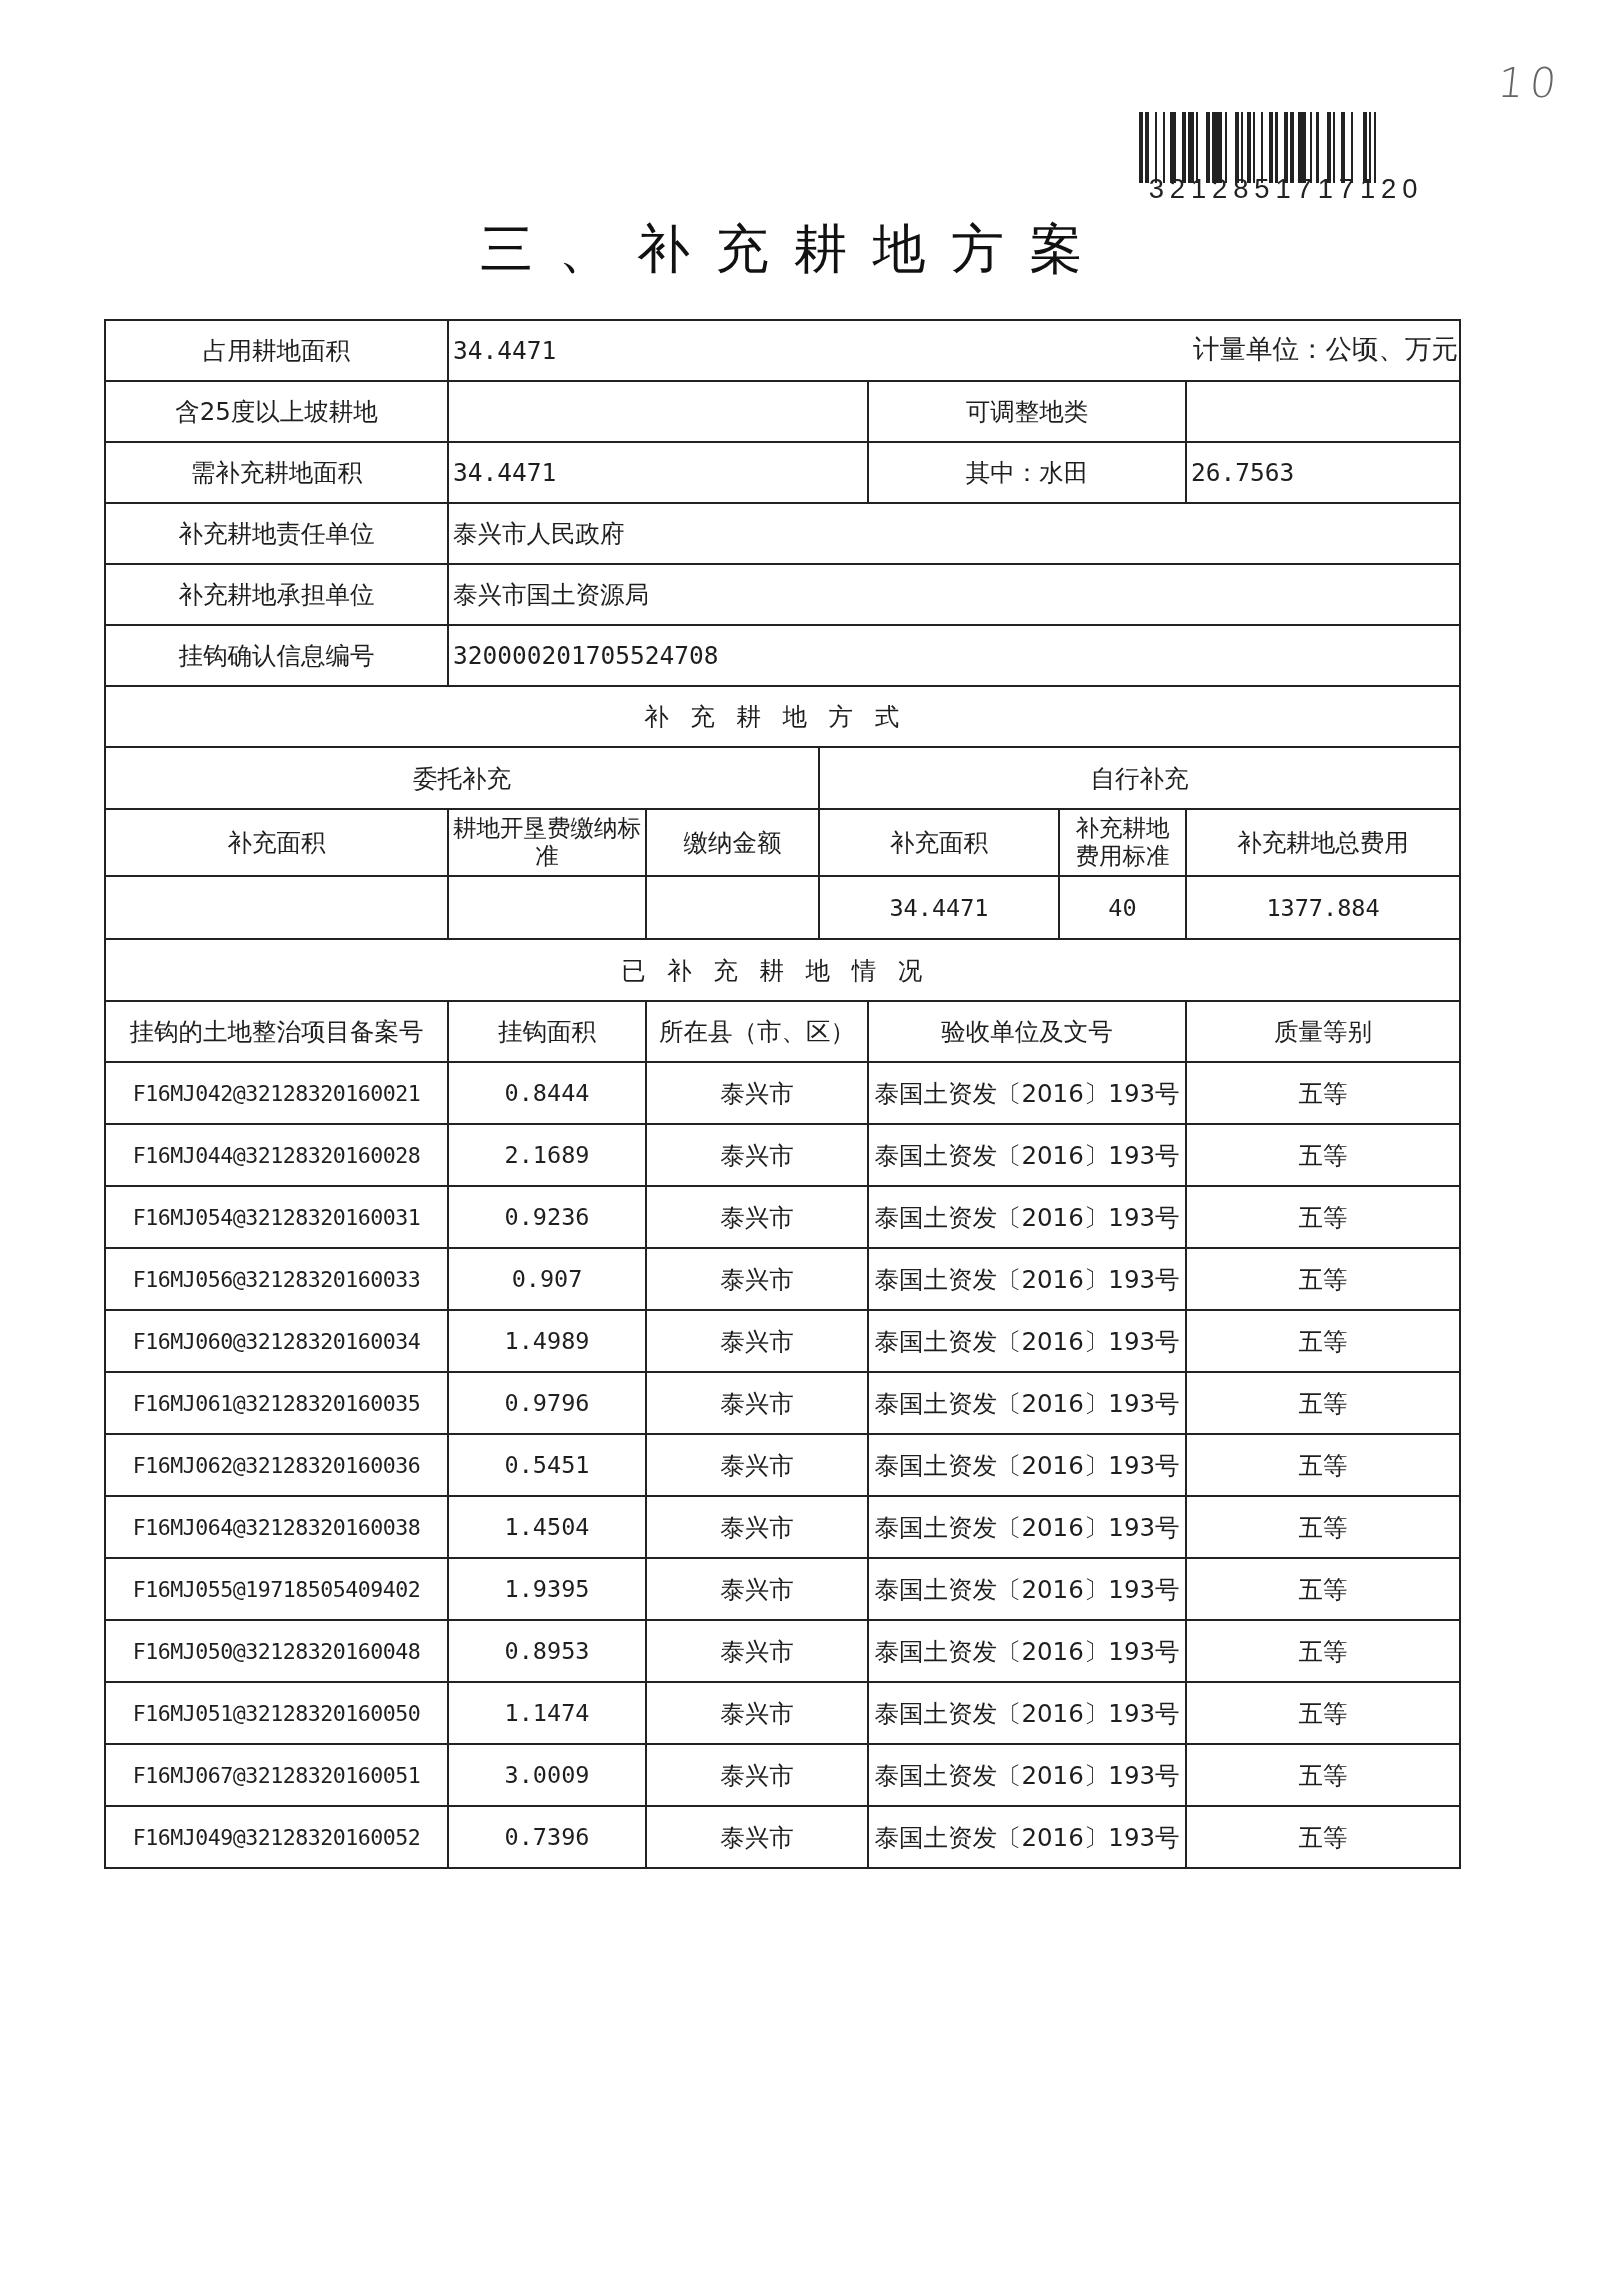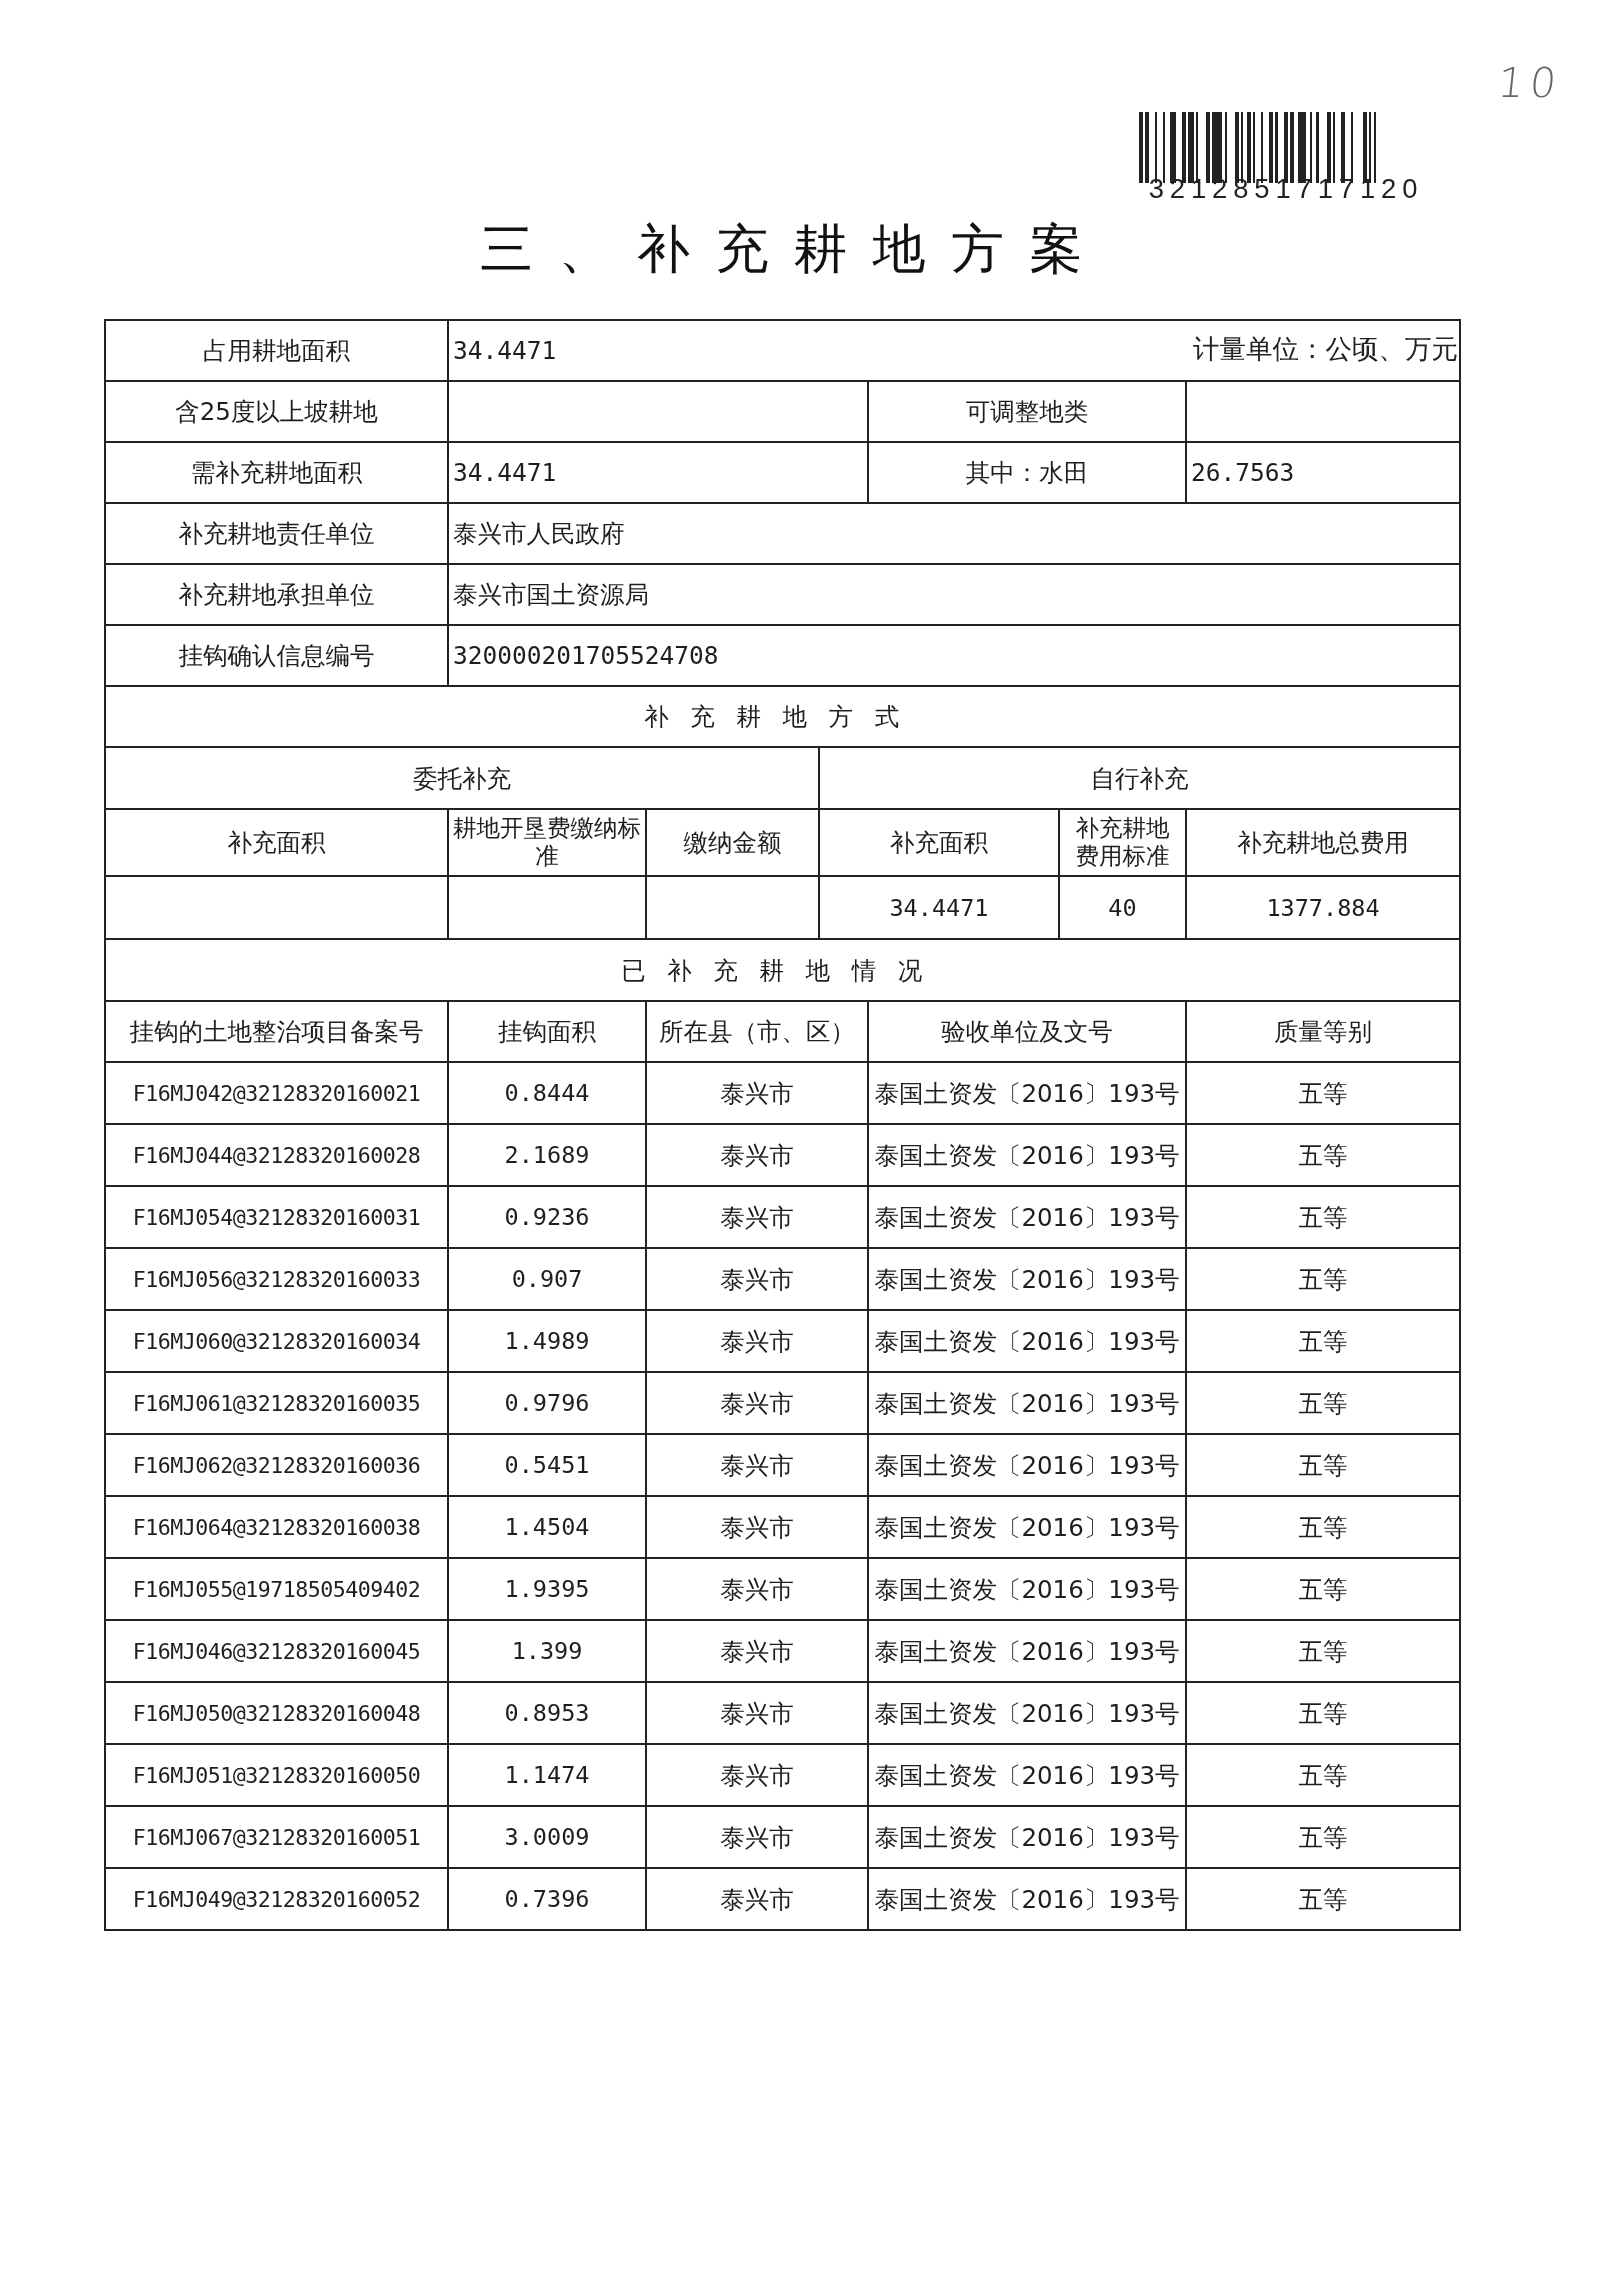--- a/index.html
+++ b/index.html
@@ -250,27 +250,20 @@
         <td colspan="2">五等</td>
       </tr>
       <tr class="r62">
         <td class="code">F16MJ055@19718505409402</td>
         <td colspan="2" class="mono">1.9395</td>
         <td colspan="2">泰兴市</td>
         <td colspan="2">泰国土资发〔2016〕193号</td>
         <td colspan="2">五等</td>
       </tr>
       <tr class="r62">
-        <td class="code">F16MJ046@32128320160045</td>
-        <td colspan="2" class="mono">1.399</td>
-        <td colspan="2">泰兴市</td>
-        <td colspan="2">泰国土资发〔2016〕193号</td>
-        <td colspan="2">五等</td>
-      </tr>
-      <tr class="r62">
         <td class="code">F16MJ050@32128320160048</td>
         <td colspan="2" class="mono">0.8953</td>
         <td colspan="2">泰兴市</td>
         <td colspan="2">泰国土资发〔2016〕193号</td>
         <td colspan="2">五等</td>
       </tr>
       <tr class="r62">
         <td class="code">F16MJ051@32128320160050</td>
         <td colspan="2" class="mono">1.1474</td>
         <td colspan="2">泰兴市</td>

